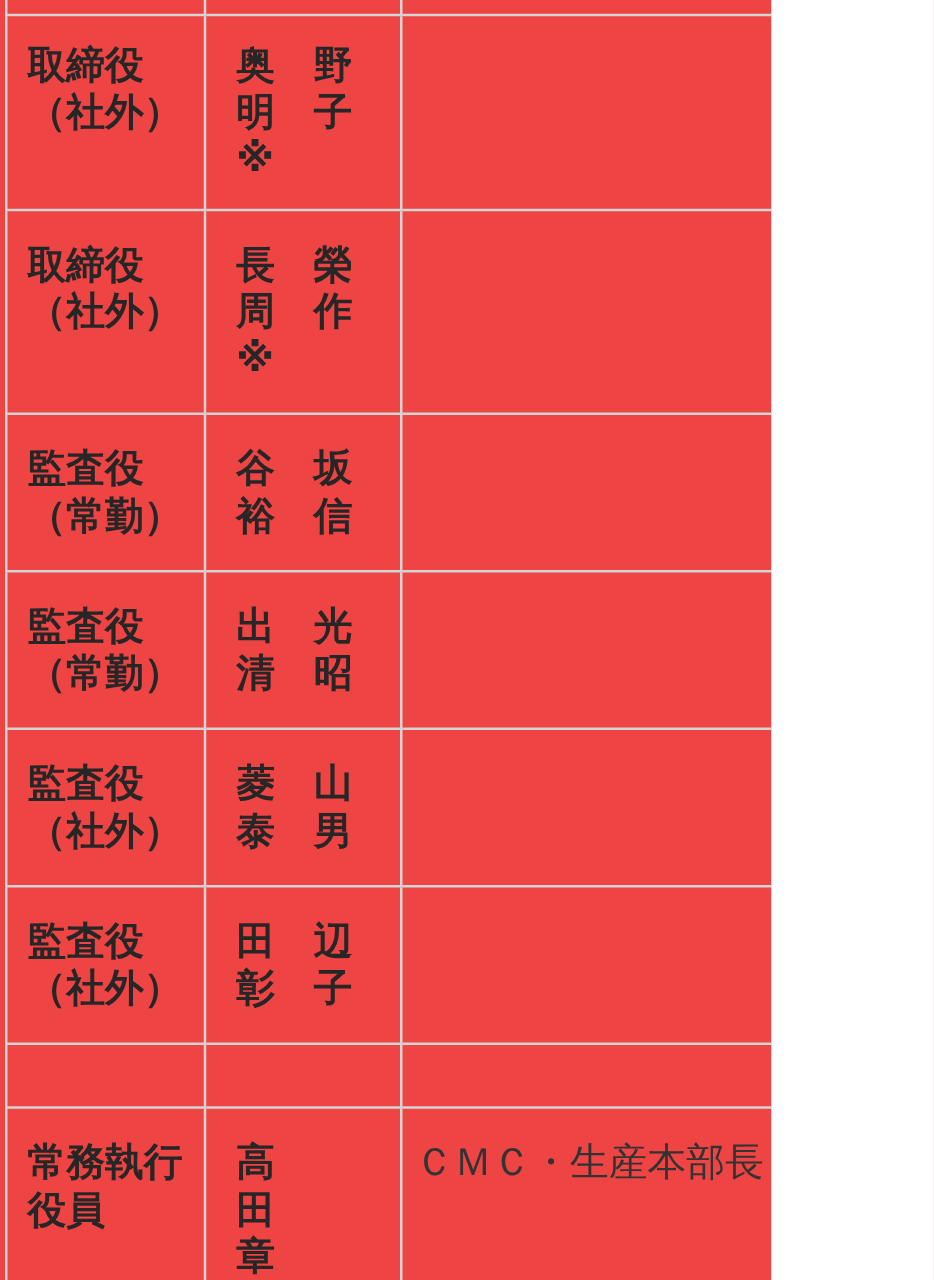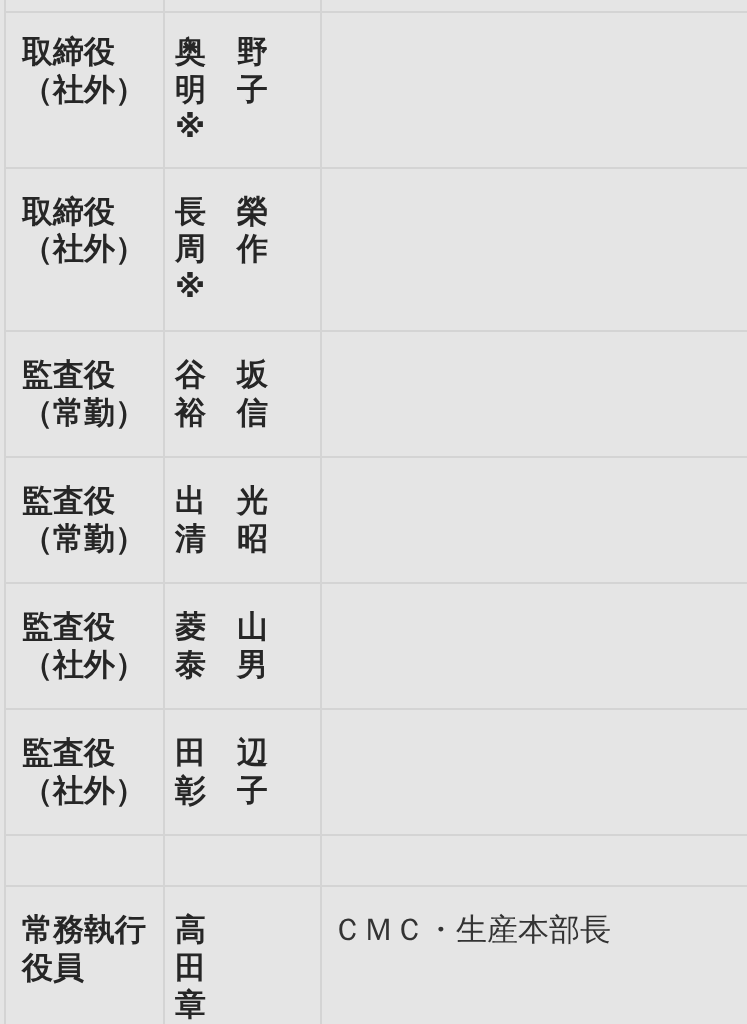--- a/index.html
+++ b/index.html
@@ -2,24 +2,24 @@
 <html lang="ja"><head>
 <meta charset="utf-8">
 <style>
   html, body {
     margin: 0;
     padding: 0;
     background: #ffffff;
   }
   .viewport {
     position: relative;
-    width: 747px;
+    width: 617px;
     height: 1024px;
     overflow: hidden;
-    background: #e5e5e5;
+    background: #ef4444;
   }
   table.officers {
     position: absolute;
     top: -38px;
     left: 4px;
     width: 884px;
     border-collapse: collapse;
     table-layout: fixed;
   }
   col.c-position { width: 159px; }
@@ -31,21 +31,21 @@
     vertical-align: top;
     padding: 24px 10px 25px 16px;
     white-space: pre-line;
     font-family: "Liberation Sans", "DejaVu Sans", sans-serif;
     font-size: 31px;
     line-height: 37.5px;
     font-weight: 700;
     color: #262626;
     overflow: hidden;
   }
-  table.officers td.name-cell { padding-left: 10px; }
+  table.officers td.name-cell { padding-left: 24px; }
   table.officers td.desc-cell {
     padding-left: 10px;
     font-weight: 400;
     color: #333333;
   }
   tr.spacer-row td {
     padding: 0;
     height: 47px;
   }
   tr.first-row td {

